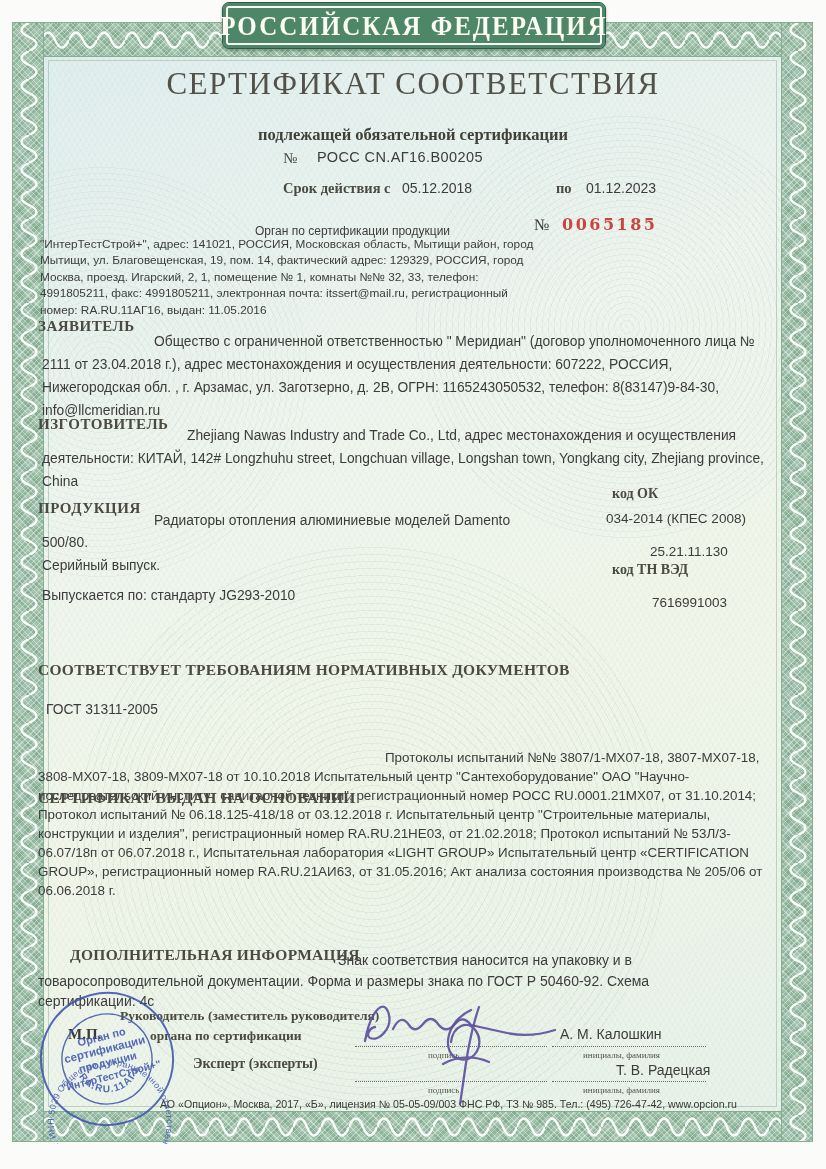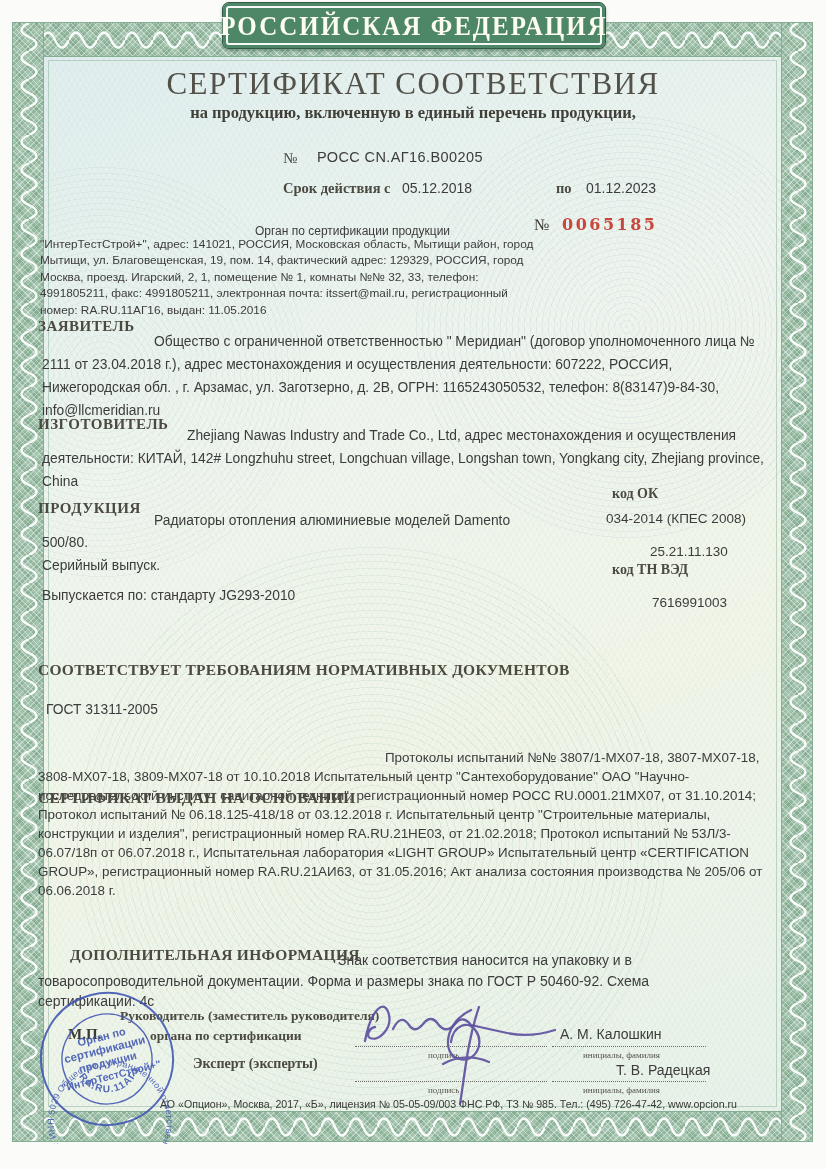--- a/index.html
+++ b/index.html
@@ -127,21 +127,21 @@
         </defs>
         <rect width="100%" height="100%" fill="url(#wr)"></rect>
       </svg>
   </div>
 
   <div class="banner">
     <span>РОССИЙСКАЯ ФЕДЕРАЦИЯ</span>
   </div>
 
   <div class="abs title">СЕРТИФИКАТ СООТВЕТСТВИЯ</div>
-  <div class="abs sub1">на продукцию, включенную в единый перечень продукции,</div>
+  <div class="abs sub2">подлежащей обязательной сертификации</div>
 
   <div class="abs serifhead" style="left:283px;top:150px;font-size:15px;font-weight:normal;">№</div>
   <div class="abs sans" style="left:317px;top:149px;font-size:14.5px;letter-spacing:.4px;">РОСС CN.АГ16.В00205</div>
 
   <div class="abs serifhead" style="left:283px;top:180px;font-size:14.5px;">Срок действия с</div>
   <div class="abs sans" style="left:402px;top:180px;font-size:14px;">05.12.2018</div>
   <div class="abs serifhead" style="left:556px;top:180px;font-size:14.5px;">по</div>
   <div class="abs sans" style="left:586px;top:180px;font-size:14px;">01.12.2023</div>
 
   <div class="abs sans" style="left:255px;top:224px;font-size:12px;">Орган по сертификации продукции</div>

